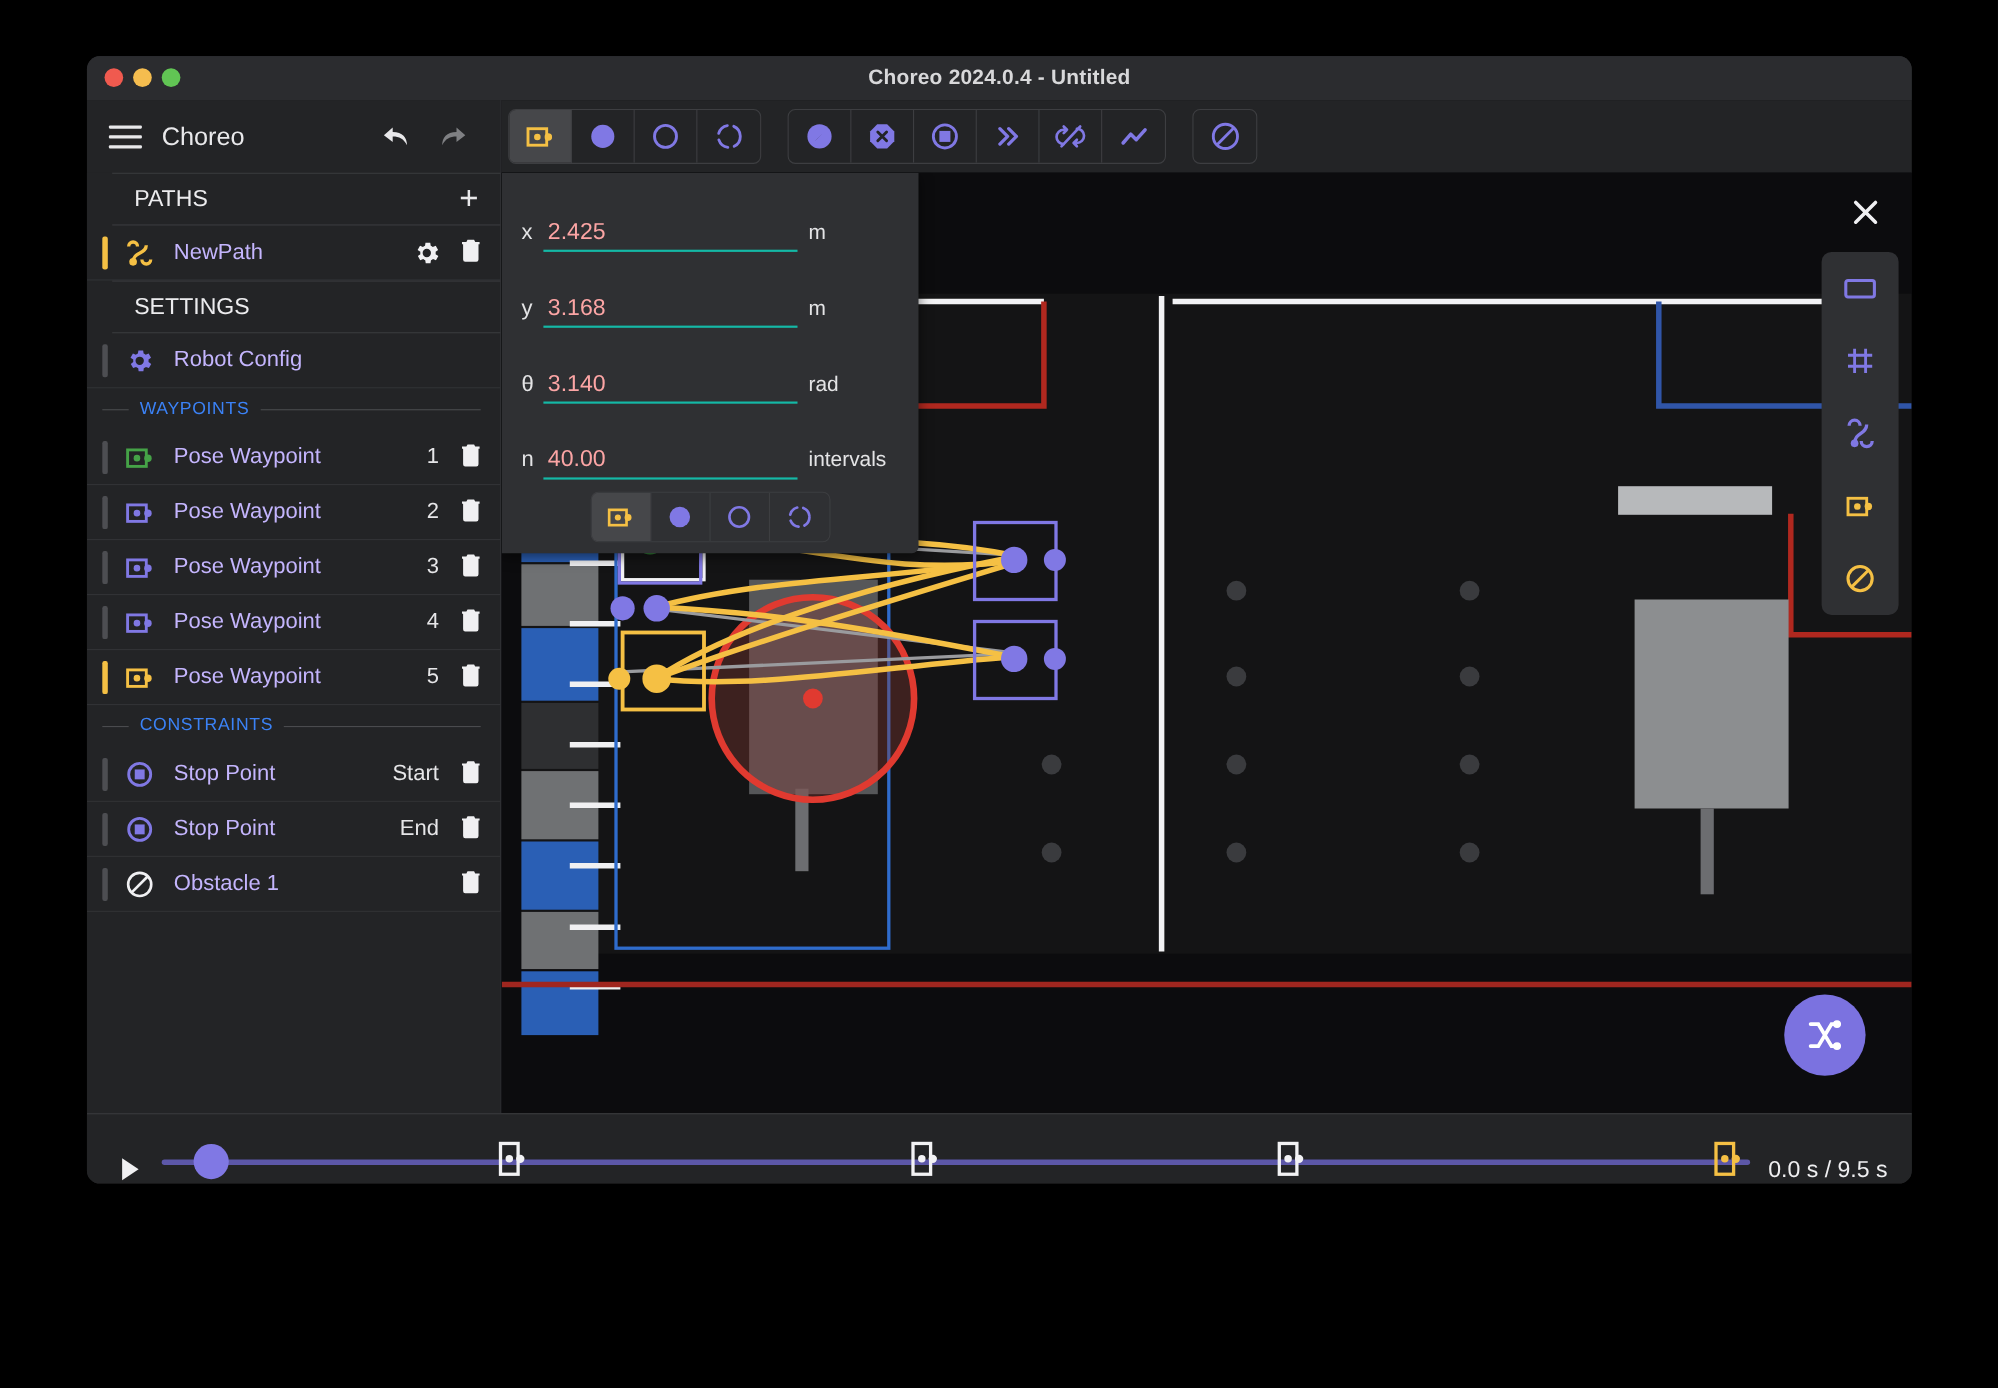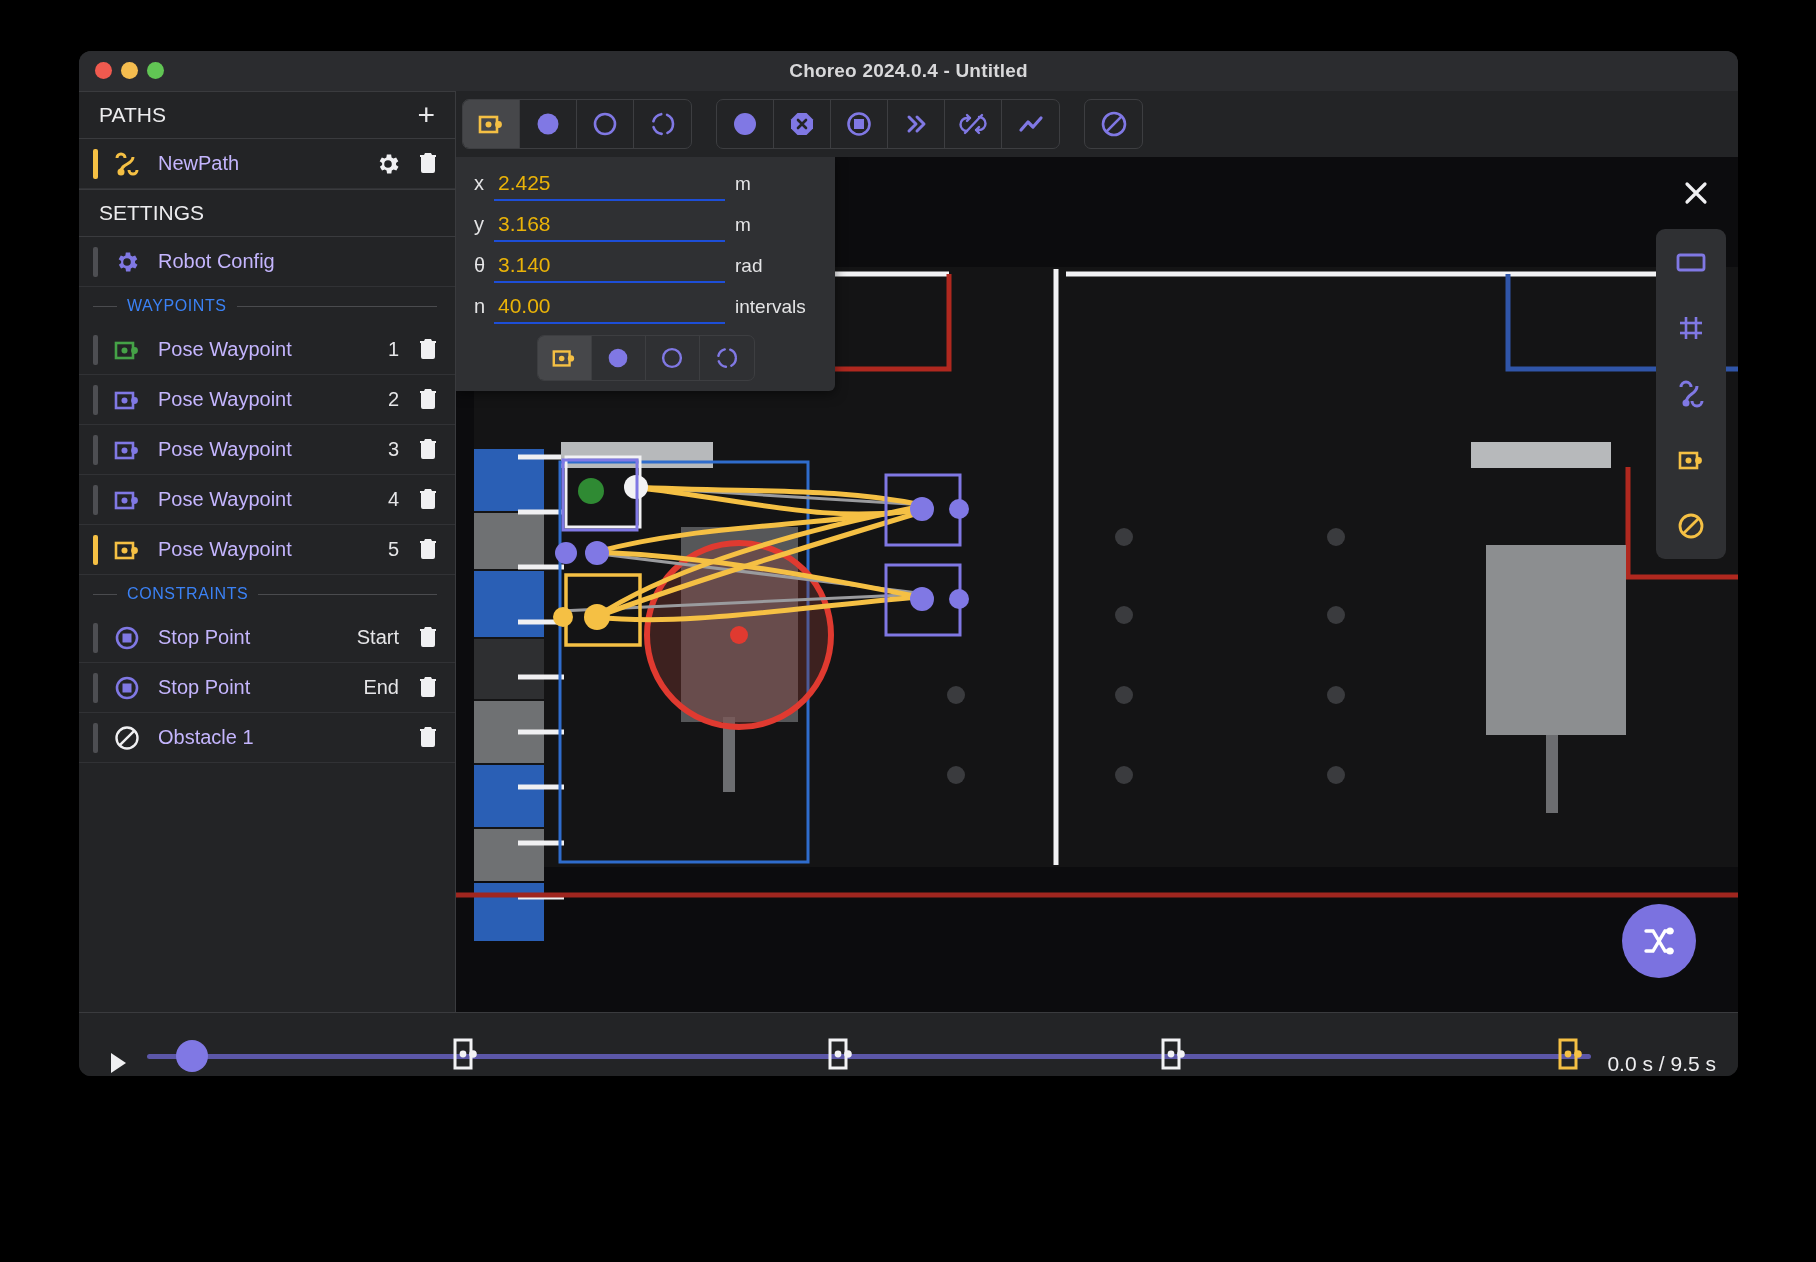--- a/index.html
+++ b/index.html
@@ -50,21 +50,21 @@
     background: #232426;
   }
   .hamburger { width: 30px; display: flex; flex-direction: column; gap: 6px; cursor: pointer; }
   .hamburger i { display: block; height: 3px; background: #e8e8ea; border-radius: 1px; }
   .app-name { color: #e9e9eb; font-size: 23px; flex: 1; }
   .undo-redo { display: flex; gap: 26px; padding-right: 6px; }
   .arrow-ico { width: 30px; height: 26px; }
   .section-head {
     height: 48px; display: flex; align-items: center;
     padding: 0 20px; border-top: 1px solid #3a3b3e; border-bottom: 1px solid #3a3b3e;
-    color: #ececee; font-size: 21px;
+    color: #ececee; font-size: 21px; margin-left: 23px;
   }
   .section-head .spacer { flex: 1; }
   .plus { font-size: 30px; line-height: 1; color: #e8e8ea; cursor: pointer; font-weight: 300; }
   .row {
     height: 50px; display: flex; align-items: center;
     border-bottom: 1px solid #313235;
     padding-right: 16px; position: relative;
   }
   .row .bar { width: 5px; height: 30px; border-radius: 2px; margin: 0 14px 0 14px; background: transparent; }
   .row.active .bar { background: #f5c044; }
@@ -101,23 +101,24 @@
   .popup {
     position: absolute; left: 0px; top: 0px;
     width: 379px; background: #2f3033;
     border-radius: 0 0 6px 0;
     padding: 14px 0 10px 0; z-index: 40;
     box-shadow: 0 3px 12px rgba(0,0,0,.5);
   }
   .prow { display: flex; align-items: baseline; padding: 0 18px; margin-bottom: 11px; }
   .pkey { width: 20px; color: #e4e4e6; font-size: 20px; }
   .pfield {
-    flex: 1; color: #eab308; font-size: 21px;
-    border-bottom: 2px solid #1d4ed8; padding: 0 4px 4px 4px;
+    flex: 1; color: #fca5a5; font-size: 21px;
+    border-bottom: 2px solid #14b8a6; padding: 0 4px 4px 4px;
     min-width: 0;
+    margin-top: 28px;
   }
   .punit { width: 92px; color: #e4e4e6; font-size: 19px; padding-left: 10px; }
   .popup-tools {
     display: flex; justify-content: center; margin-top: 6px;
   }
   .ptgroup { display: flex; border: 1px solid #3d3e41; border-radius: 7px; overflow: hidden; height: 46px; }
   .ptbtn { width: 54px; display: flex; align-items: center; justify-content: center; border-right: 1px solid #3d3e41; cursor: pointer; }
   .ptbtn:last-child { border-right: none; }
   .ptbtn.sel { background: #46474a; }
   
@@ -165,20 +166,40 @@
       <span class="dot yellow"></span>
       <span class="dot green"></span>
     </div>
     <div class="title-text">Choreo 2024.0.4 - Untitled</div>
   </div>
 
   <div class="body">
 
     <div class="sidebar">
 
+      <div class="app-header">
+        <span class="hamburger">
+            <i></i>
+            <i></i>
+            <i></i>
+          </span>
+        <span class="app-name">Choreo</span>
+        <span class="undo-redo">
+          <span class="arrow-ico">
+            <svg width="30" height="26" viewBox="0 0 30 26">
+                <path d="M6 12 L14 5 L14 9 C23 9 27 14 27 21 C24 15 20 13 14 13 L14 18 Z" fill="#e8e8ea"></path>
+              </svg>
+          </span>
+          <span class="arrow-ico">
+            <svg width="30" height="26" viewBox="0 0 30 26">
+                <path d="M24 12 L16 5 L16 9 C7 9 3 14 3 21 C6 15 10 13 16 13 L16 18 Z" fill="#7f8083"></path>
+              </svg>
+          </span>
+        </span>
+      </div>
 
       <div class="section-head">
         <span>PATHS</span>
         <span class="spacer"></span>
         <span class="plus">+</span>
       </div>
 
       <div class="row active">
         <span class="bar"></span>
         <span class="ico">

